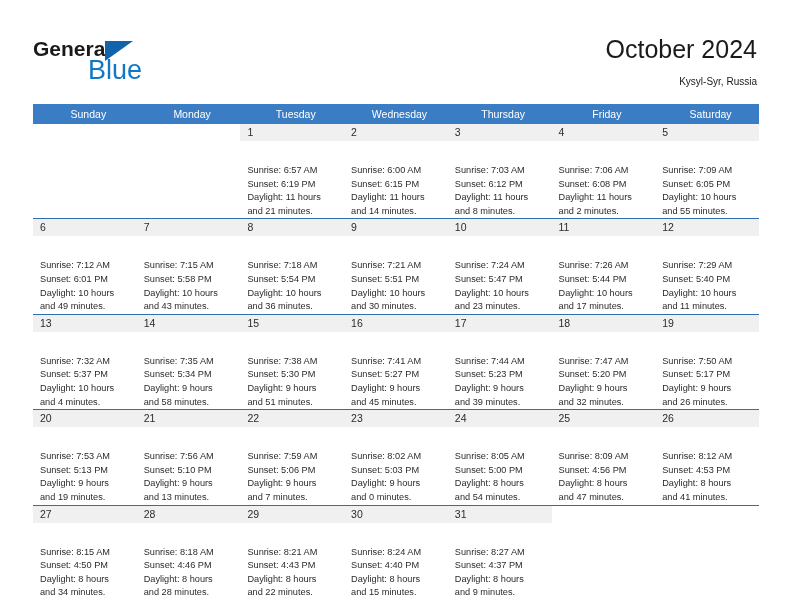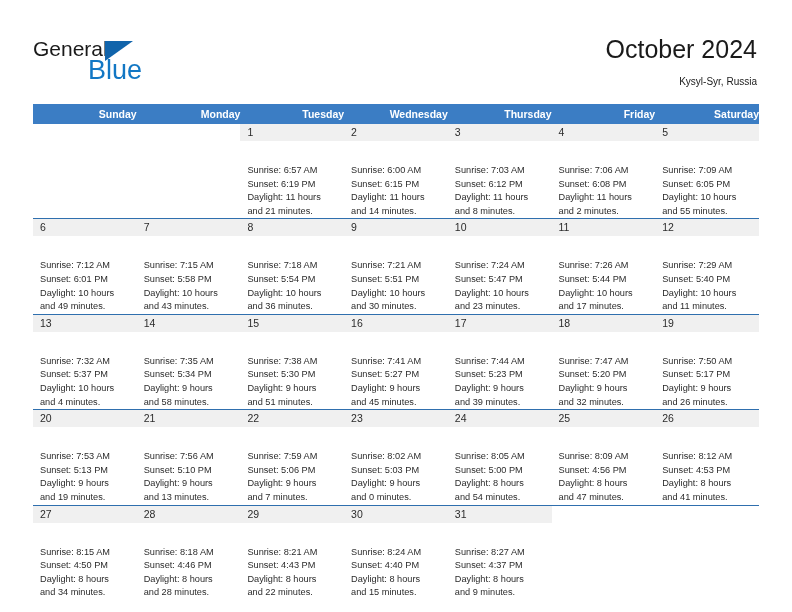--- a/index.html
+++ b/index.html
@@ -33,20 +33,21 @@
     width: 180px;
     height: 52px;
   }
   .logo-general {
     position: absolute;
     left: 0; top: 0;
     font-size: 21px;
     color: #1a1a1a;
     letter-spacing: 0px;
     line-height: 25px;
+    font-weight: bold;
   }
   .logo-blue {
     position: absolute;
     left: 55px; top: 22px;
     font-size: 27px;
     color: #1277c4;
     line-height: 25px;
   }
   .logo-tri {
     position: absolute;
@@ -84,22 +85,22 @@
     left: 33px;
     top: 104px;
     width: 726px;
     border-collapse: collapse;
     table-layout: fixed;
   }
   .calendar th {
     background: #3b7dc4;
     color: #ffffff;
     font-size: 10.5px;
-    font-weight: bold;
-    text-align: right;
+    font-weight: normal;
+    text-align: center;
     padding: 4px 0 4px 7px;
     height: 19px;
     border: none;
   }
   .calendar td {
     vertical-align: top;
     padding: 0;
     width: 103.7px;
     height: 90px;
     border-top: 1px solid #2f6fae;

